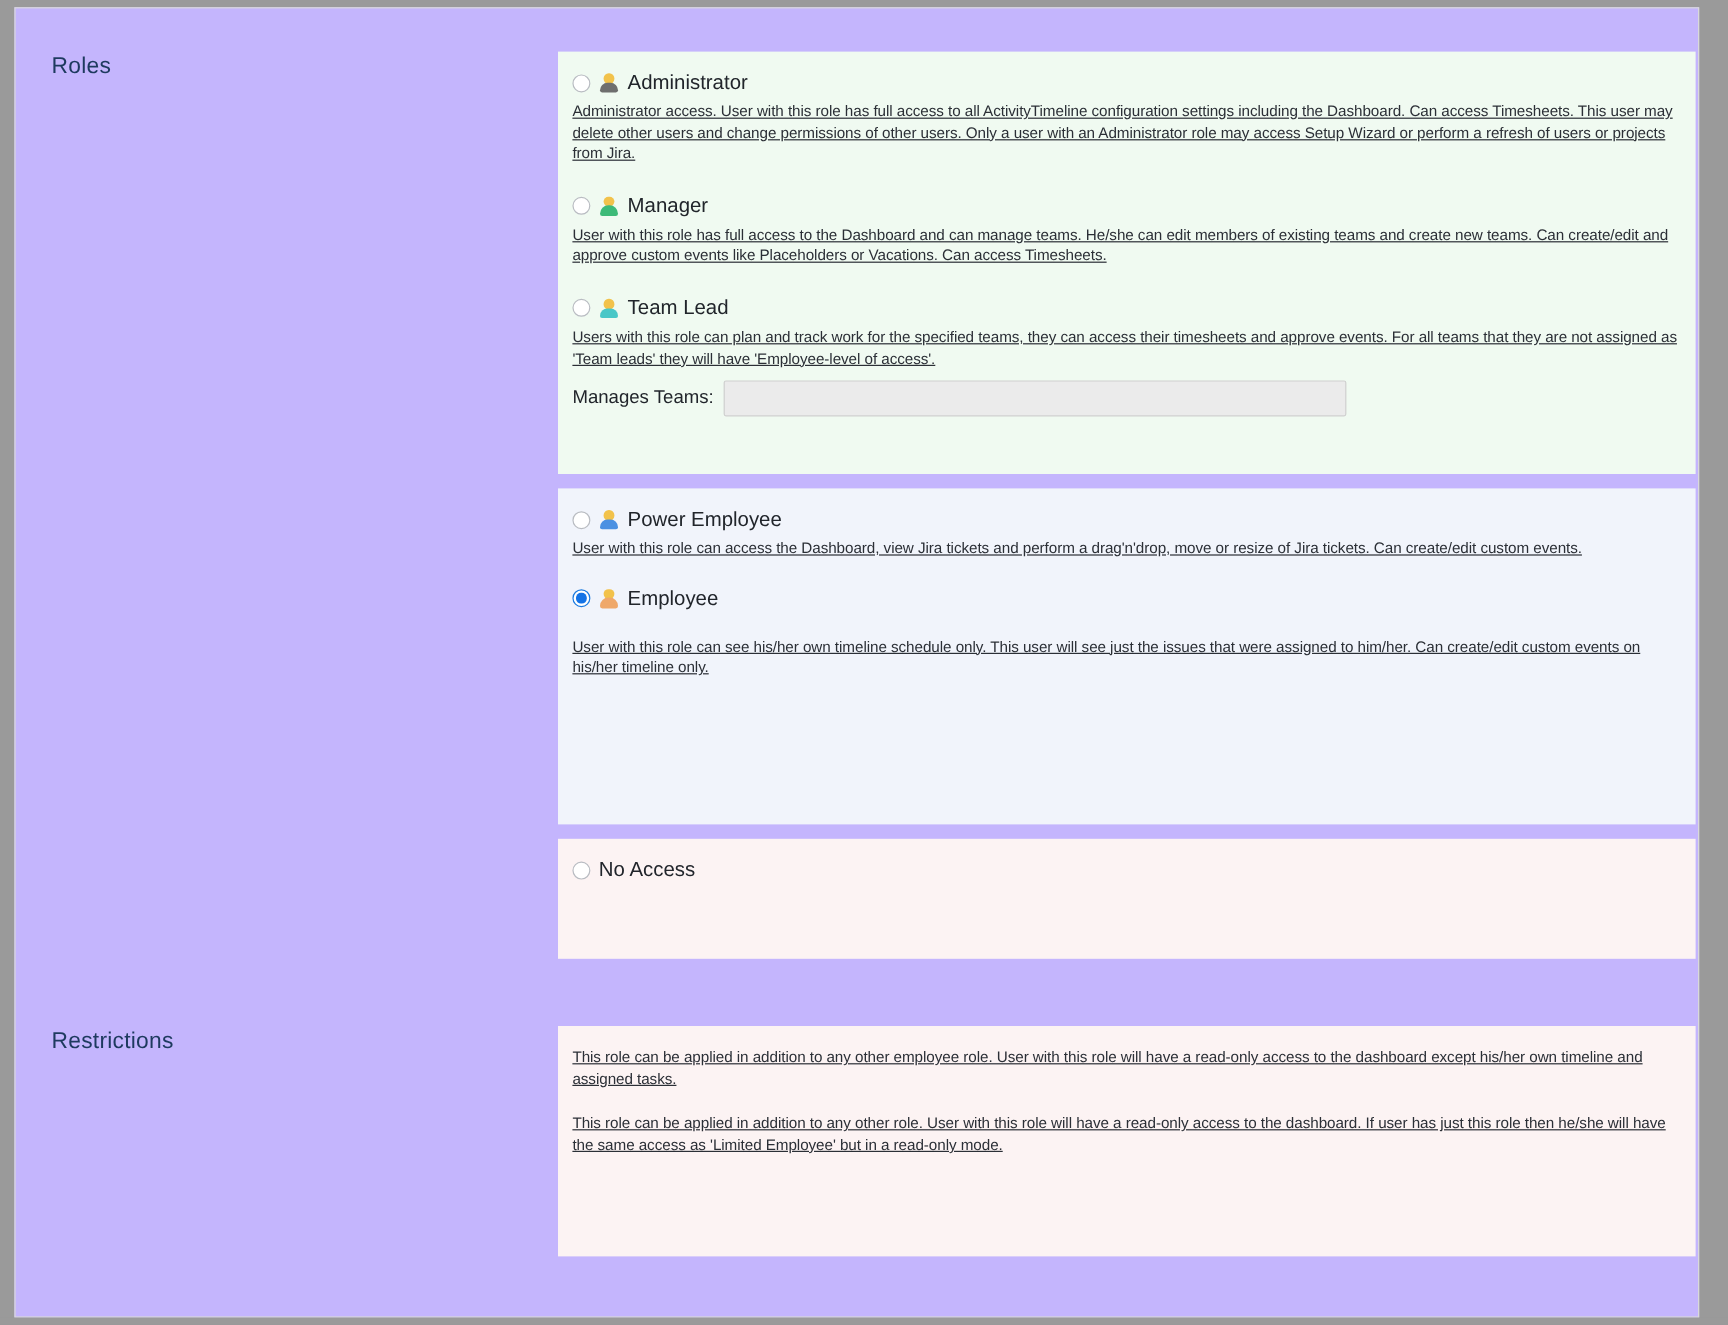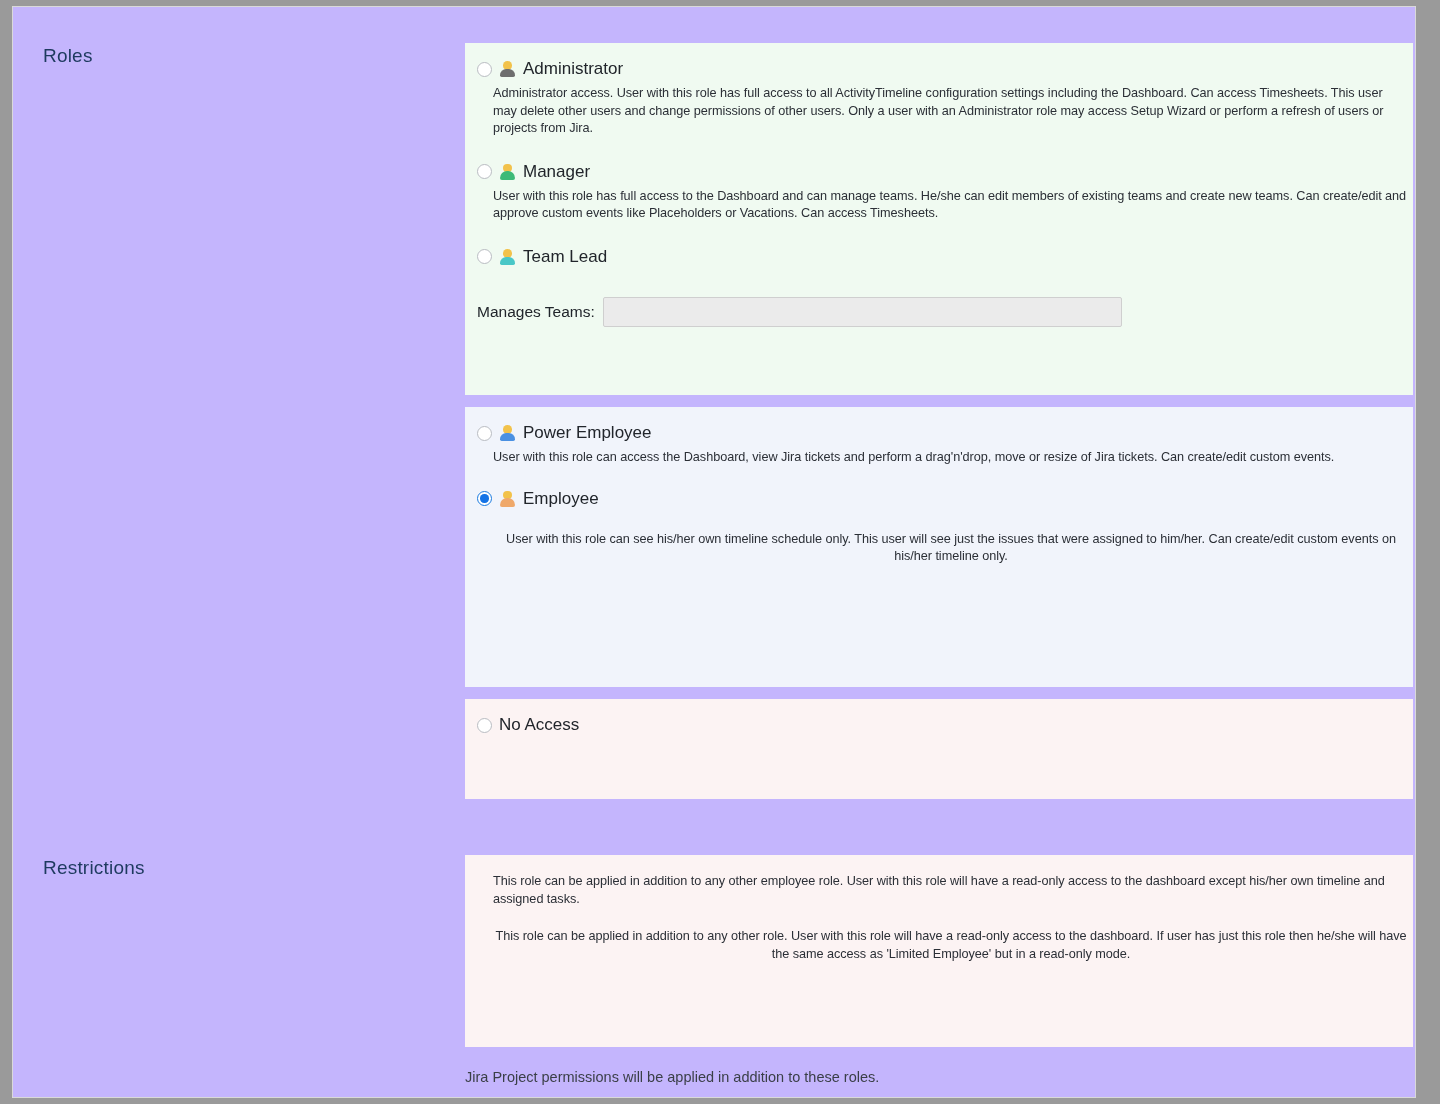--- a/index.html
+++ b/index.html
@@ -124,38 +124,39 @@
 
   .opt-label {
     font-size: 17px;
     color: #21252b;
     font-weight: 400;
     line-height: 20px;
     white-space: nowrap;
   }
 
   .opt-desc {
-    margin: 4px 0 0 16px;
+    margin: 4px 0 0 0;
     font-size: 12.7px;
     line-height: 17.6px;
     color: #2b2f36;
     max-width: 922px;
     letter-spacing: -0.05px;
+    text-decoration: underline;
   }
 
   
   .opt-gap-lg { margin-top: 22px; }
-  .opt-gap-md { margin-top: 20px; text-align: center; }
+  .opt-gap-md { margin-top: 20px; }
 
   
   .manages-row {
     display: flex;
     align-items: center;
     gap: 8px;
-    margin-top: 28px;
+    margin-top: 9px;
   }
   .manages-label {
     font-size: 15.5px;
     color: #21252b;
     white-space: nowrap;
   }
   .manages-input {
     width: 519px;
     height: 30px;
     background: #ebebeb;
@@ -224,20 +225,21 @@
 
       <div class="option opt-gap-lg">
         <div class="option-head">
           <span class="radio"></span>
           <span class="person">
             <span class="head" style="background:#f2c24b"></span>
             <span class="body" style="background:#49c7c7"></span>
           </span>
           <span class="opt-label">Team Lead</span>
         </div>
+        <p class="opt-desc">Users with this role can plan and track work for the specified teams, they can access their timesheets and approve events. For all teams that they are not assigned as 'Team leads' they will have 'Employee-level of access'.</p>
       </div>
 
       <div class="manages-row">
         <span class="manages-label">Manages Teams:</span>
         <input class="manages-input" type="text" placeholder="" style="">
       </div>
     </div>
 
     <div class="group group-blue">
 
@@ -282,18 +284,17 @@
 
       <div class="option">
         <p class="opt-desc">This role can be applied in addition to any other employee role. User with this role will have a read-only access to the dashboard except his/her own timeline and assigned tasks.</p>
       </div>
 
       <div class="option opt-gap-md">
         <p class="opt-desc">This role can be applied in addition to any other role. User with this role will have a read-only access to the dashboard. If user has just this role then he/she will have the same access as 'Limited Employee' but in a read-only mode.</p>
       </div>
     </div>
 
-    <div class="footer-note">Jira Project permissions will be applied in addition to these roles.</div>
 
   </div>
 </div>
 
 <div class="bottom-strip"></div>
 
 </body></html>

